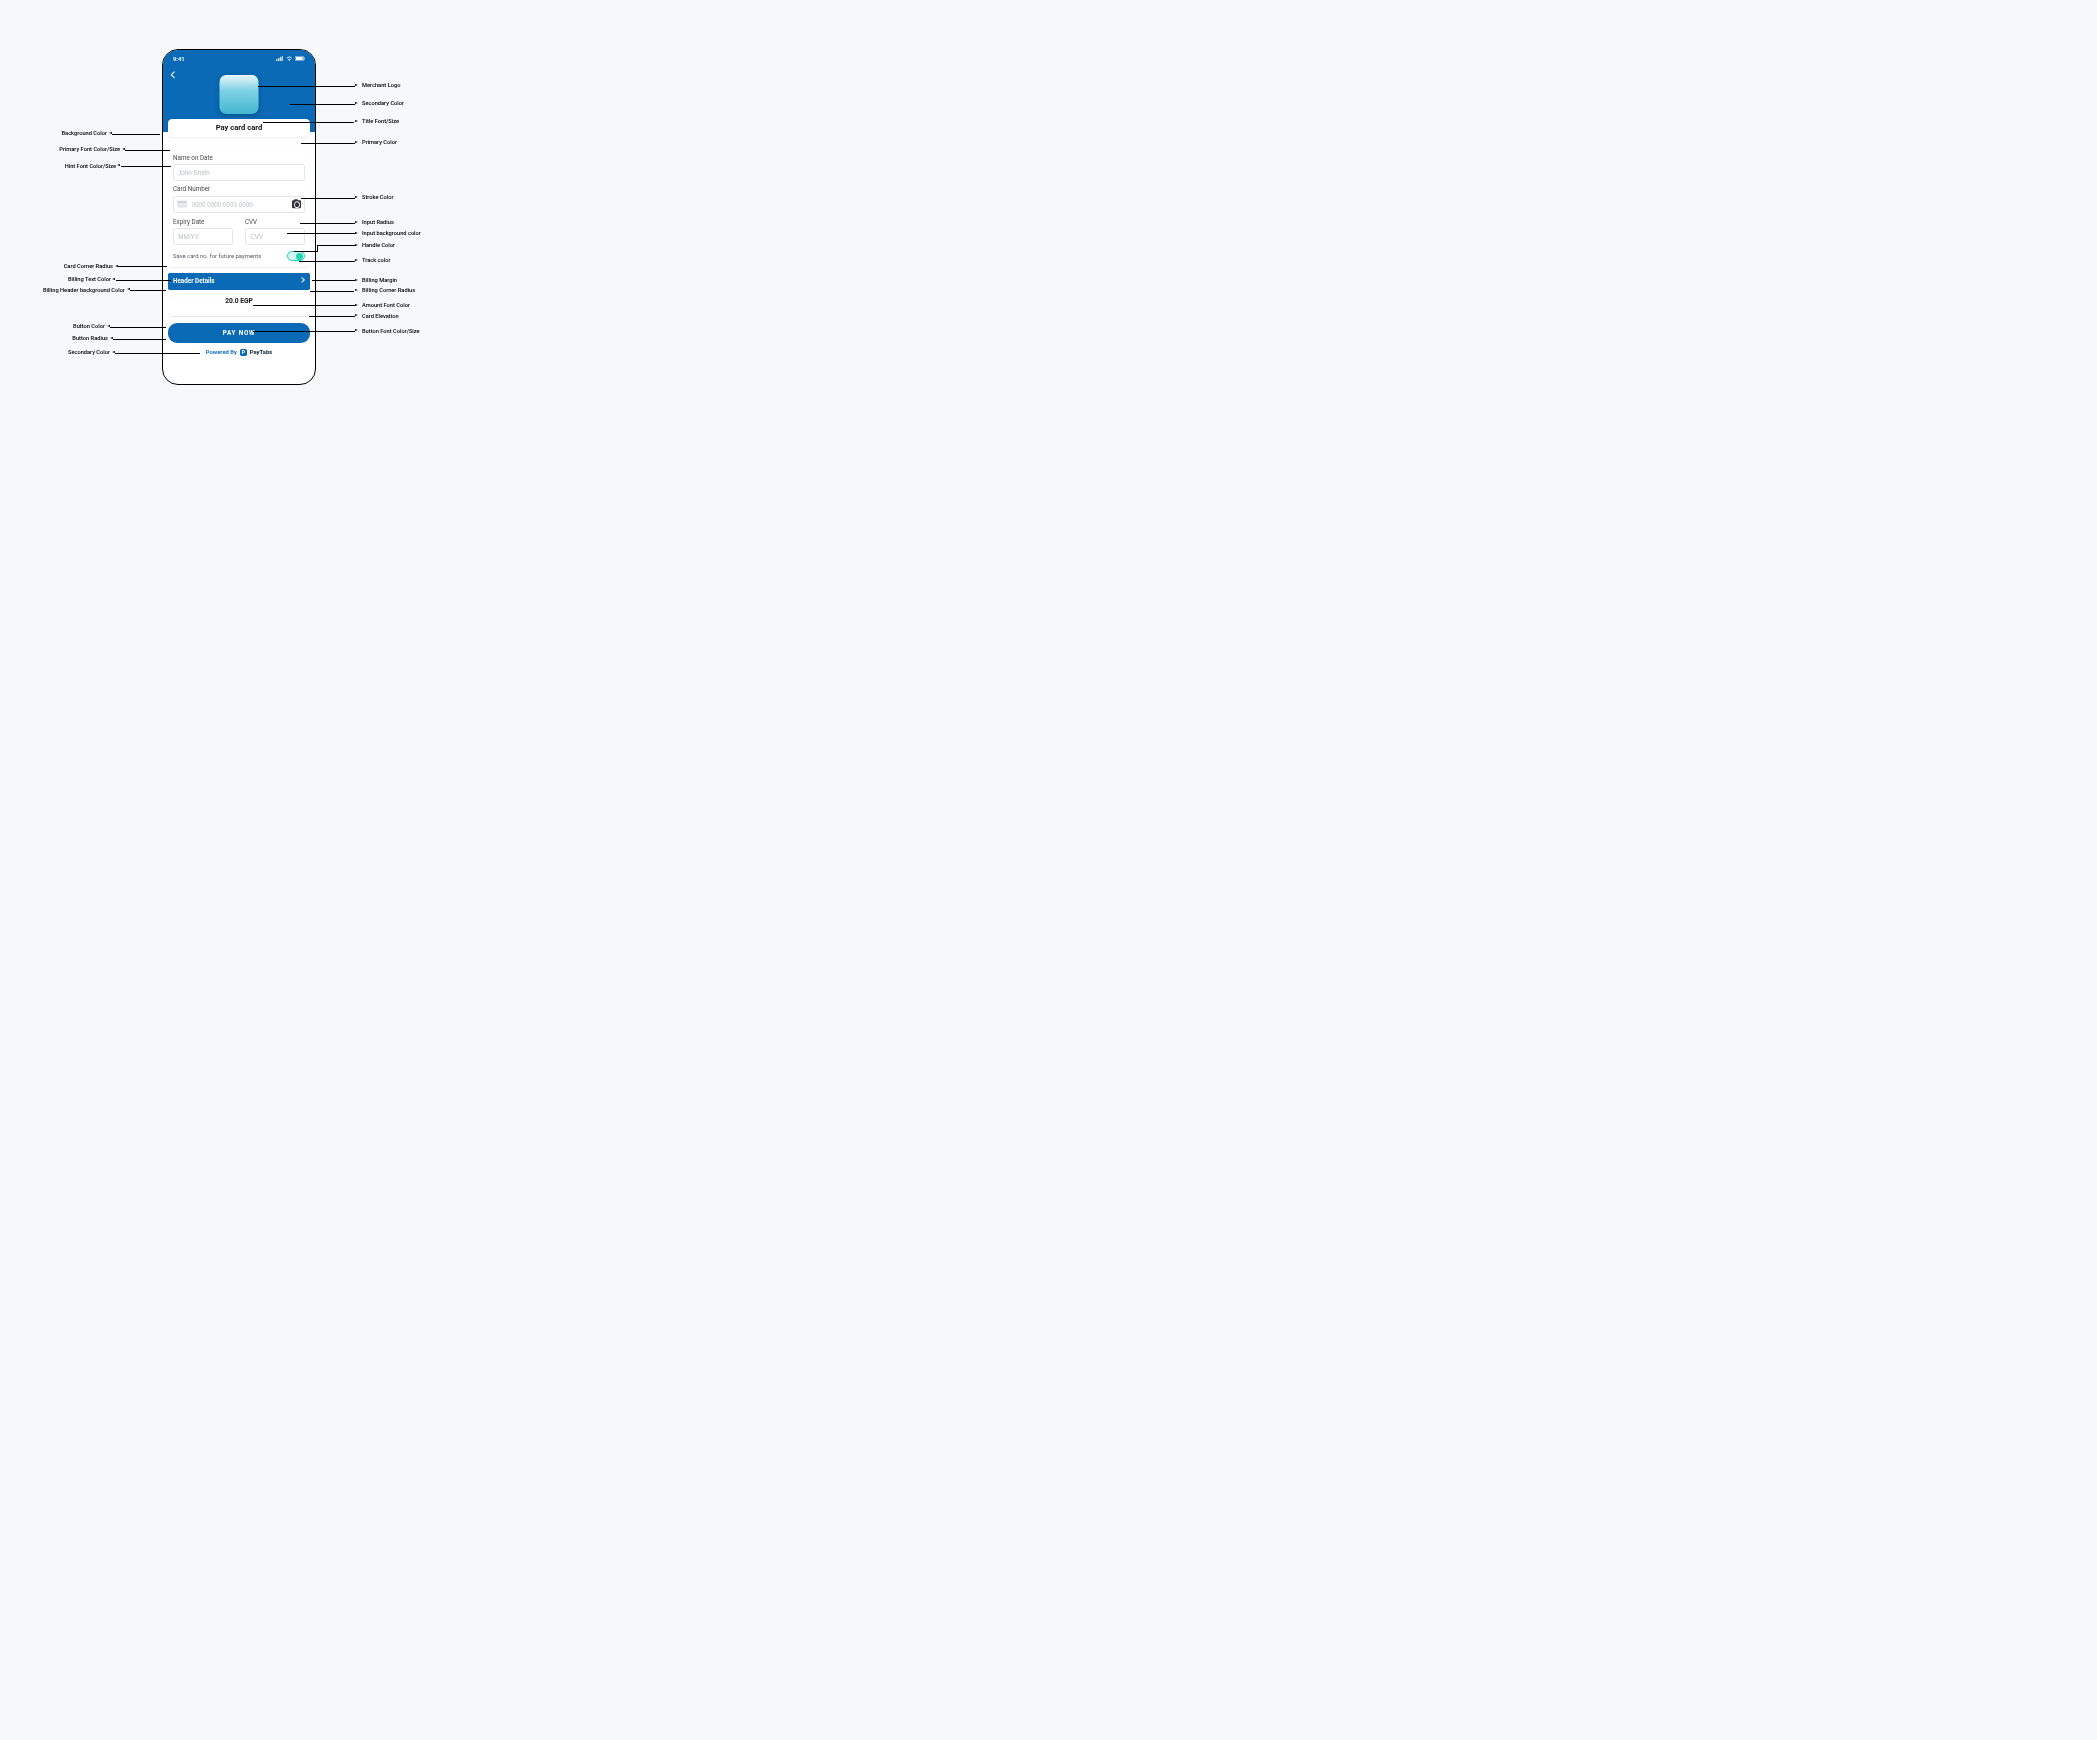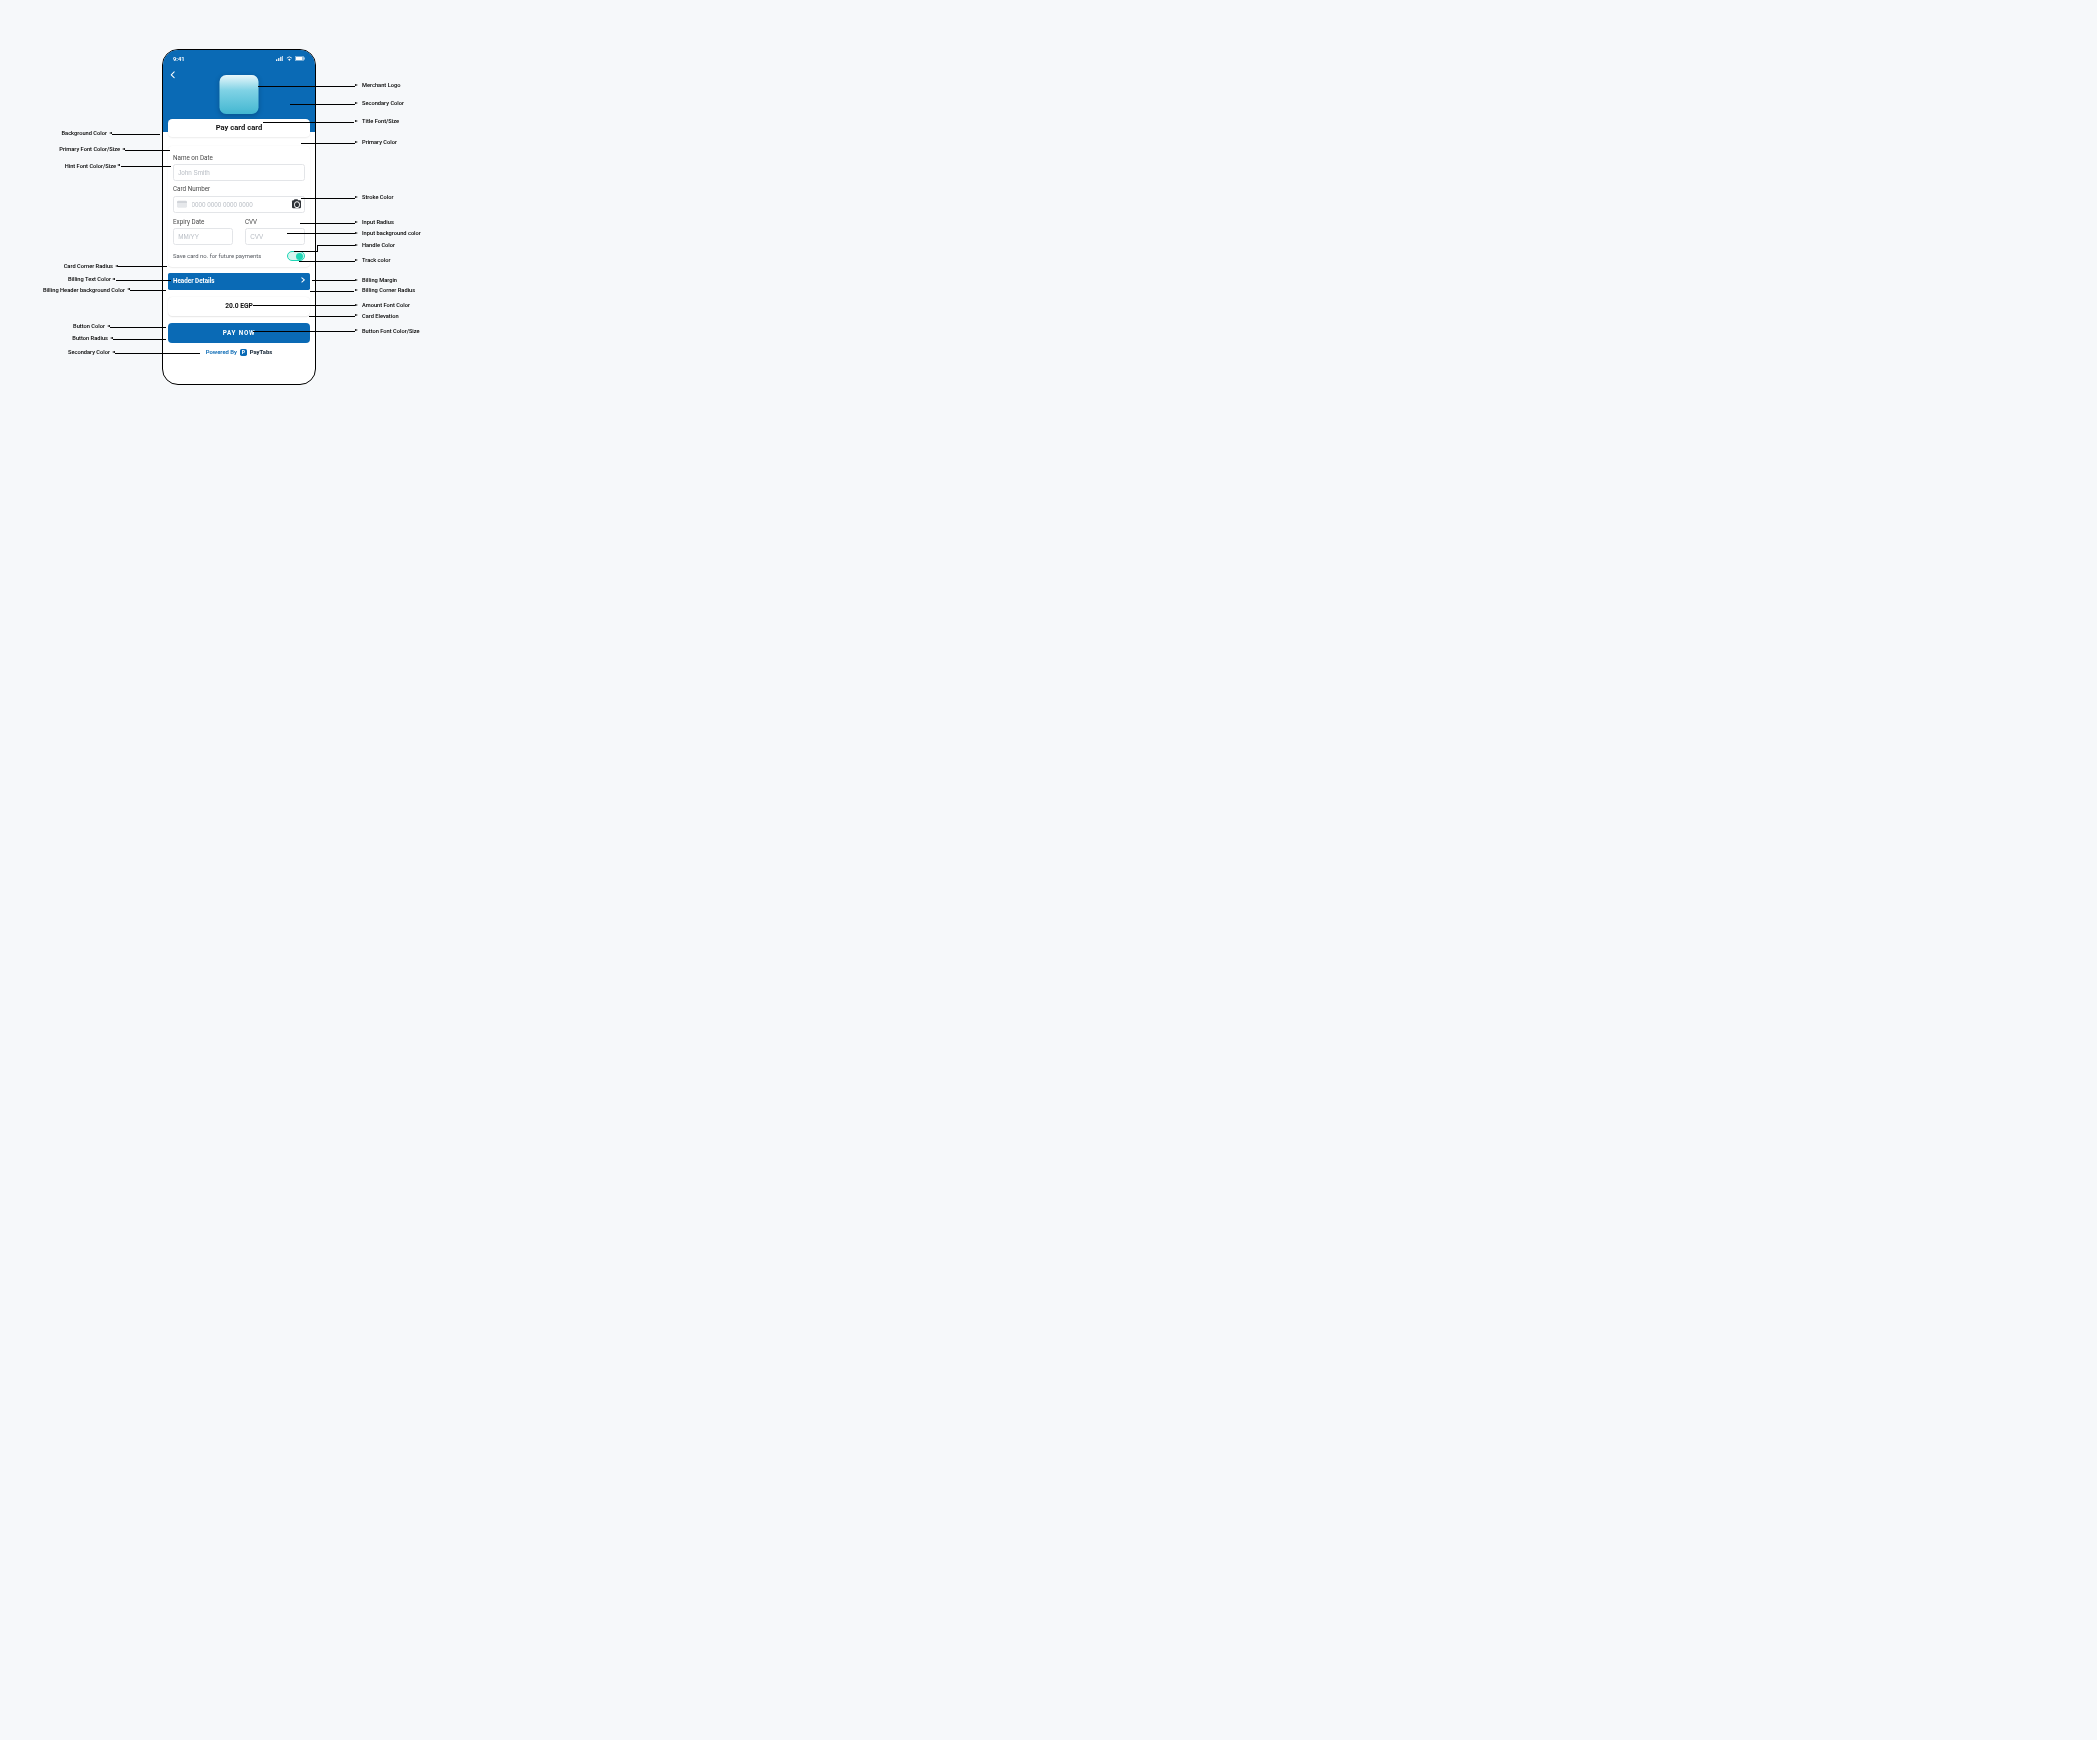--- a/index.html
+++ b/index.html
@@ -172,33 +172,33 @@
     padding: 0 5px;
     font-weight: 700;
     font-size: 6.3px;
   }
   .amount-card {
     margin: 6.7px 5px 0 5px;
     background: #fff;
     border-radius: 4.2px;
     height: 19.3px;
     display: flex;
-    align-items: center;
+    align-items: flex-start;
     justify-content: center;
     font-weight: 700;
     font-size: 6.7px;
     color: #111;
     box-shadow: 0 0.4px 1.3px rgba(0,0,0,0.1);
   }
   .pay-button {
     margin: 7.6px 5px 0 5px;
     background: #0a6ab5;
     color: #fff;
     height: 19.3px;
-    border-radius: 4px;
+    border-radius: 9px;
     display: flex;
     align-items: center;
     justify-content: center;
     font-weight: 700;
     letter-spacing: 0.8px;
     font-size: 6.3px;
   }
   .powered {
     margin-top: 5.9px;
     text-align: center;

